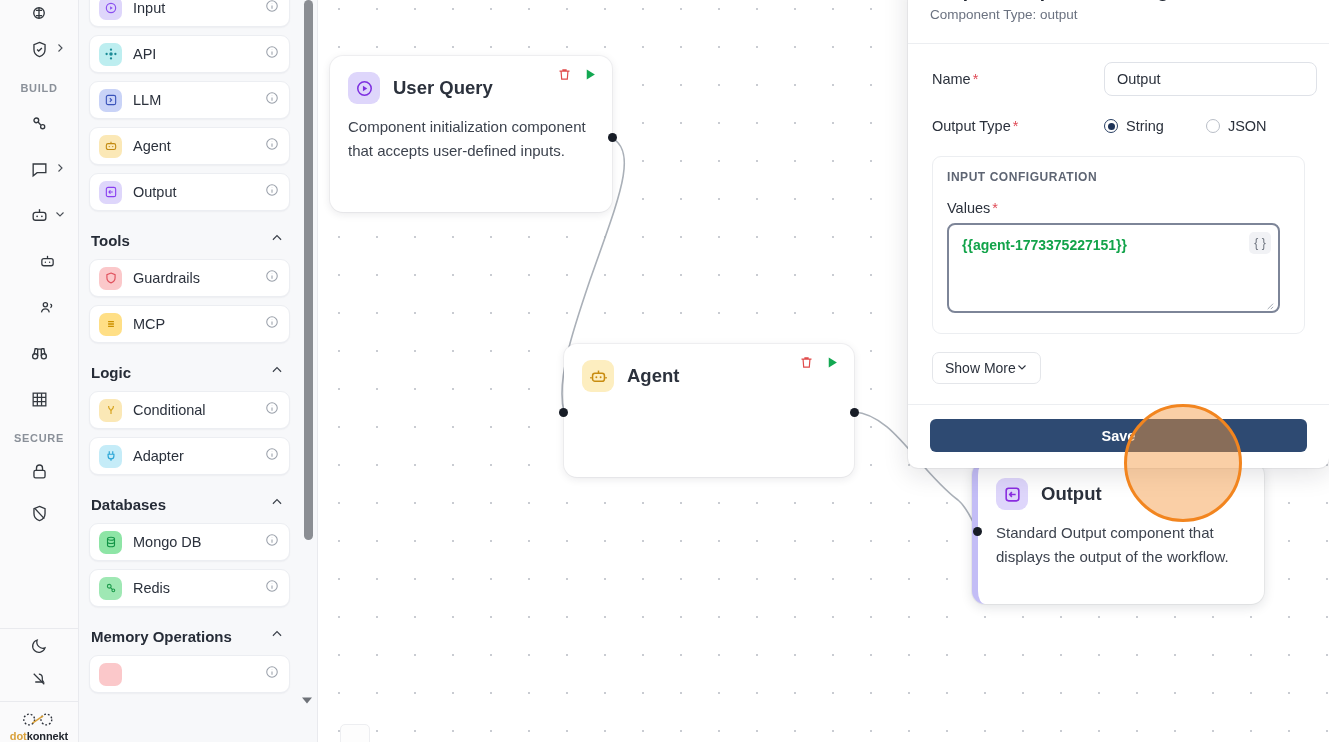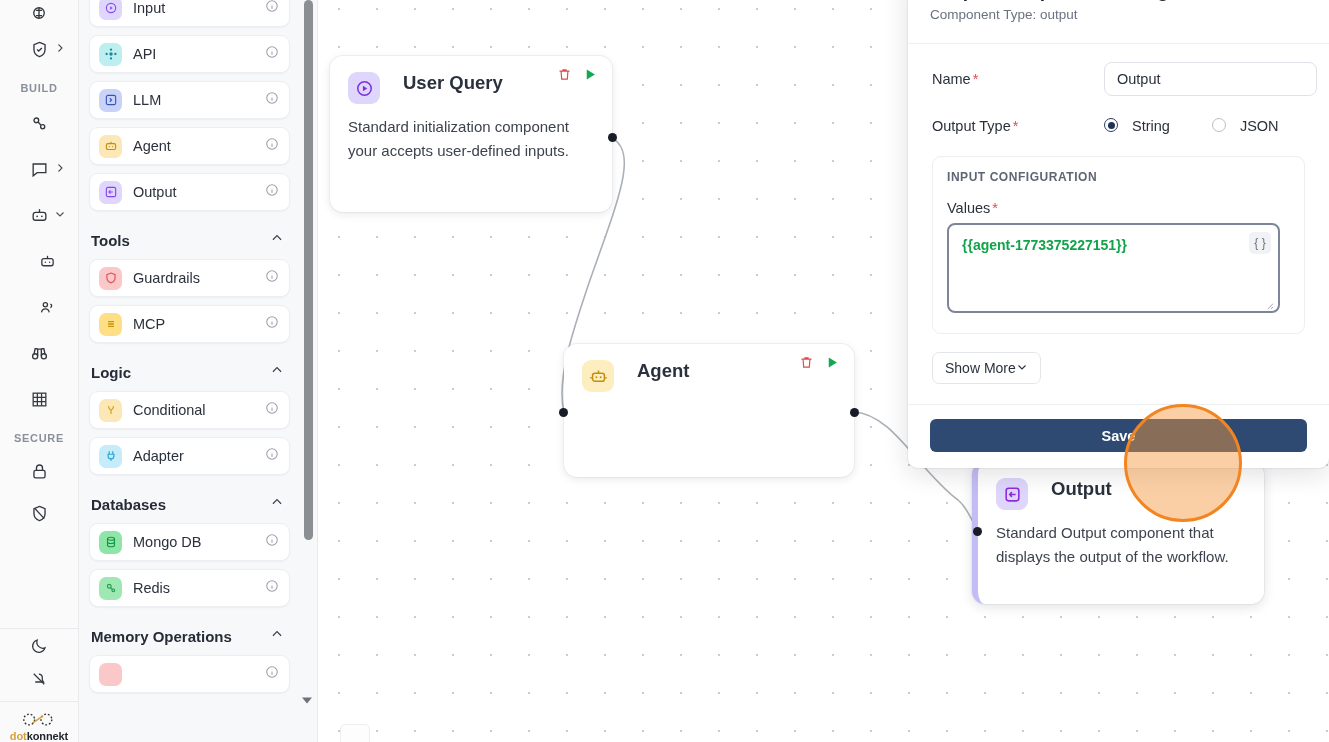--- a/index.html
+++ b/index.html
@@ -119,21 +119,21 @@
     position: absolute;
     background: #ffffff;
     border-radius: 13px;
     box-shadow: 0 2px 9px rgba(25,30,45,0.10), 0 0 0 1px rgba(25,30,45,0.045);
     padding: 16px 18px 18px 18px;
   }
   .node.selected {
     border-left: 6px solid #c3bdf6;
     box-shadow: 0 3px 12px rgba(25,30,45,0.13), 0 0 0 1px rgba(25,30,45,0.05);
   }
-  .node-head { display: flex; gap: 23px; }
+  .node-head { display: flex; align-items: center; gap: 13px; }
   .node-ico {
     width: 32px; height: 32px; border-radius: 9px;
     display: flex; align-items: center; justify-content: center;
     flex: 0 0 auto;
   }
   .node-title { font-size: 18.5px; font-weight: 700; color: #2b313c; }
   .node-desc {
     margin-top: 11px; font-size: 15px; line-height: 1.58; color: #3d434e;
   }
   .node-actions {
@@ -171,21 +171,21 @@
   .frow { display: flex; align-items: center; margin-bottom: 22px; }
   .flabel { width: 172px; font-size: 14.5px; color: #2b313c; flex: 0 0 auto; }
   .req { color: #df4a56; margin-left: 2px; }
   .ftext {
     flex: 1 1 auto; height: 34px; border: 1px solid #dfe2e8;
     border-radius: 8px; padding: 0 12px; font-size: 14.5px;
     color: #2b313c; font-family: "Liberation Sans", sans-serif;
     background: #fff; outline: none;
   }
   .radios { display: flex; align-items: center; gap: 10px; }
-  .radio-opt { display: flex; gap: 14px; }
+  .radio-opt { display: flex; align-items: center; gap: 8px; }
   .radio {
     width: 14px; height: 14px; border-radius: 50%;
     border: 1.5px solid #b9bec7; background: #fff;
     display: flex; align-items: center; justify-content: center;
   }
   .radio.on { border-color: #2a3f63; }
   .radio.on::after {
     content: ""; width: 7px; height: 7px; border-radius: 50%;
     background: #1e3357;
   }
@@ -673,21 +673,21 @@
       </div>
       <div class="node-head">
         <span class="node-ico" style="background:#ded6fb;color:#7d2fe0;">
           <svg width="19" height="19" viewBox="0 0 24 24" fill="none" stroke="currentColor" stroke-width="1.9">
               <circle cx="12" cy="12" r="8.5"></circle>
               <path d="M10 8.5l5.5 3.5-5.5 3.5z" fill="currentColor" stroke="none"></path>
             </svg>
         </span>
         <span class="node-title">User Query</span>
       </div>
-      <div class="node-desc">Standard initialization component your accepts user-defined inputs.</div>
+      <div class="node-desc">Component initialization component that accepts user-defined inputs.</div>
       <div class="port" style="right:-5px; top:77px;"></div>
     </div>
 
     <div class="node" style="left:246px; top:344px; width:290px; height:133px;">
       <div class="node-actions">
         <span class="trash-btn">
           <svg width="15" height="15" viewBox="0 0 24 24" fill="none" stroke="currentColor" stroke-width="1.9">
               <path d="M4 6.5h16M9.5 6.5V4.5h5v2M6.5 6.5l1 13h9l1-13"></path>
             </svg>
         </span>

